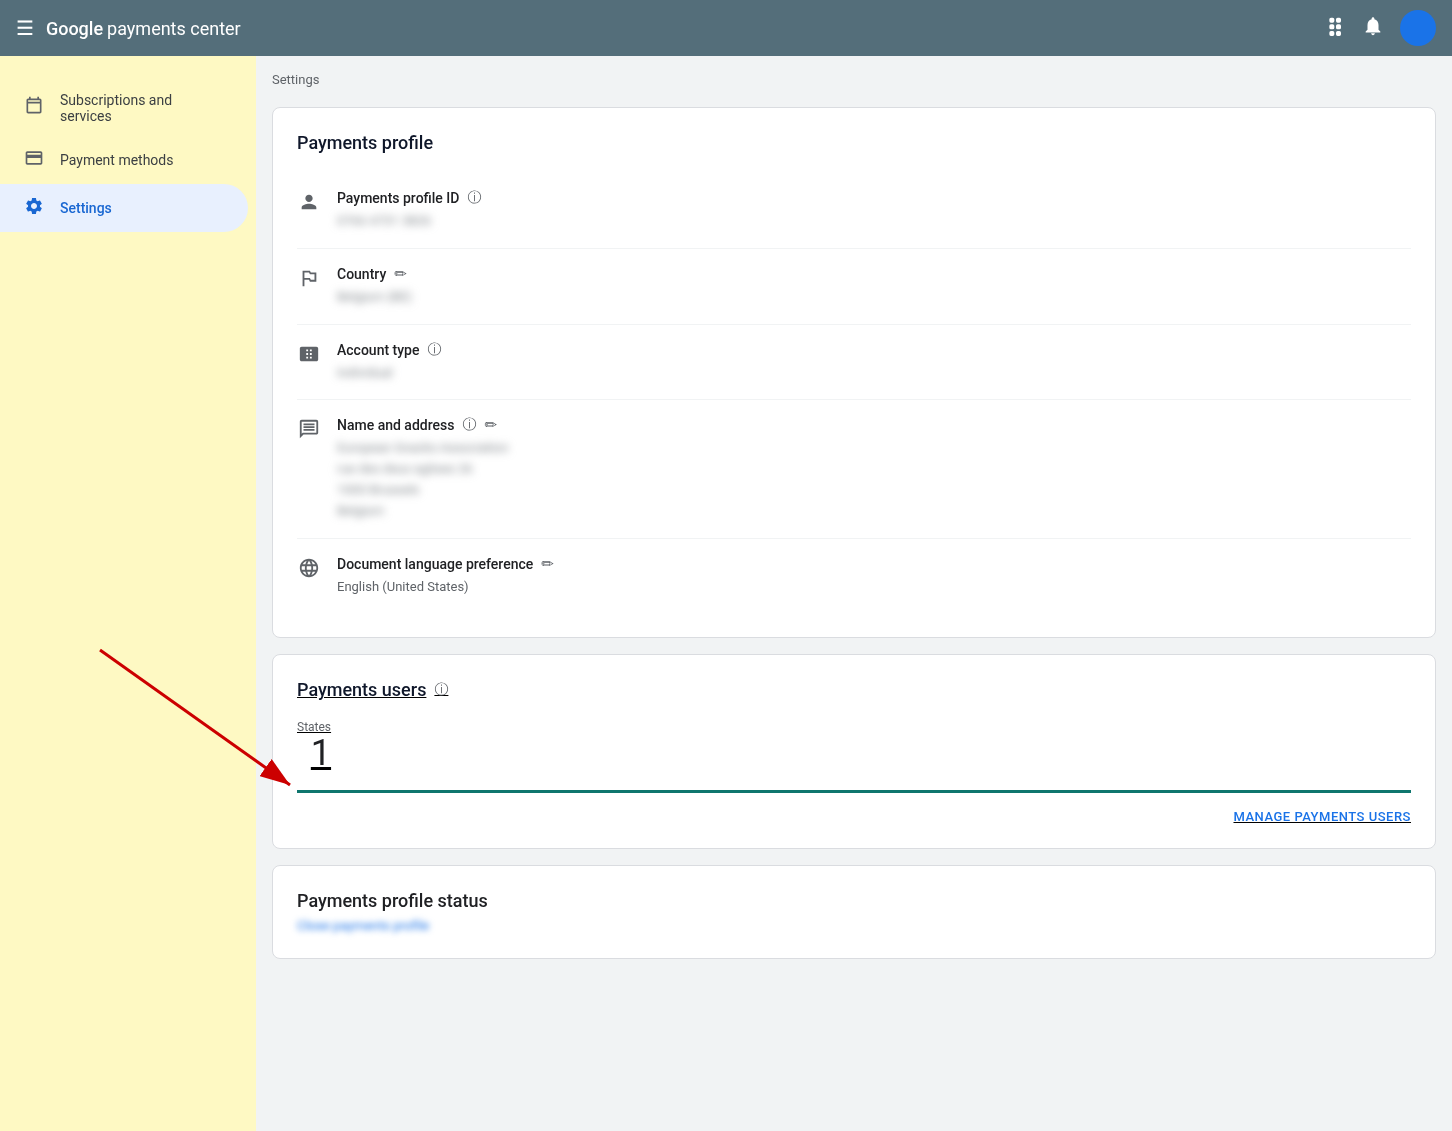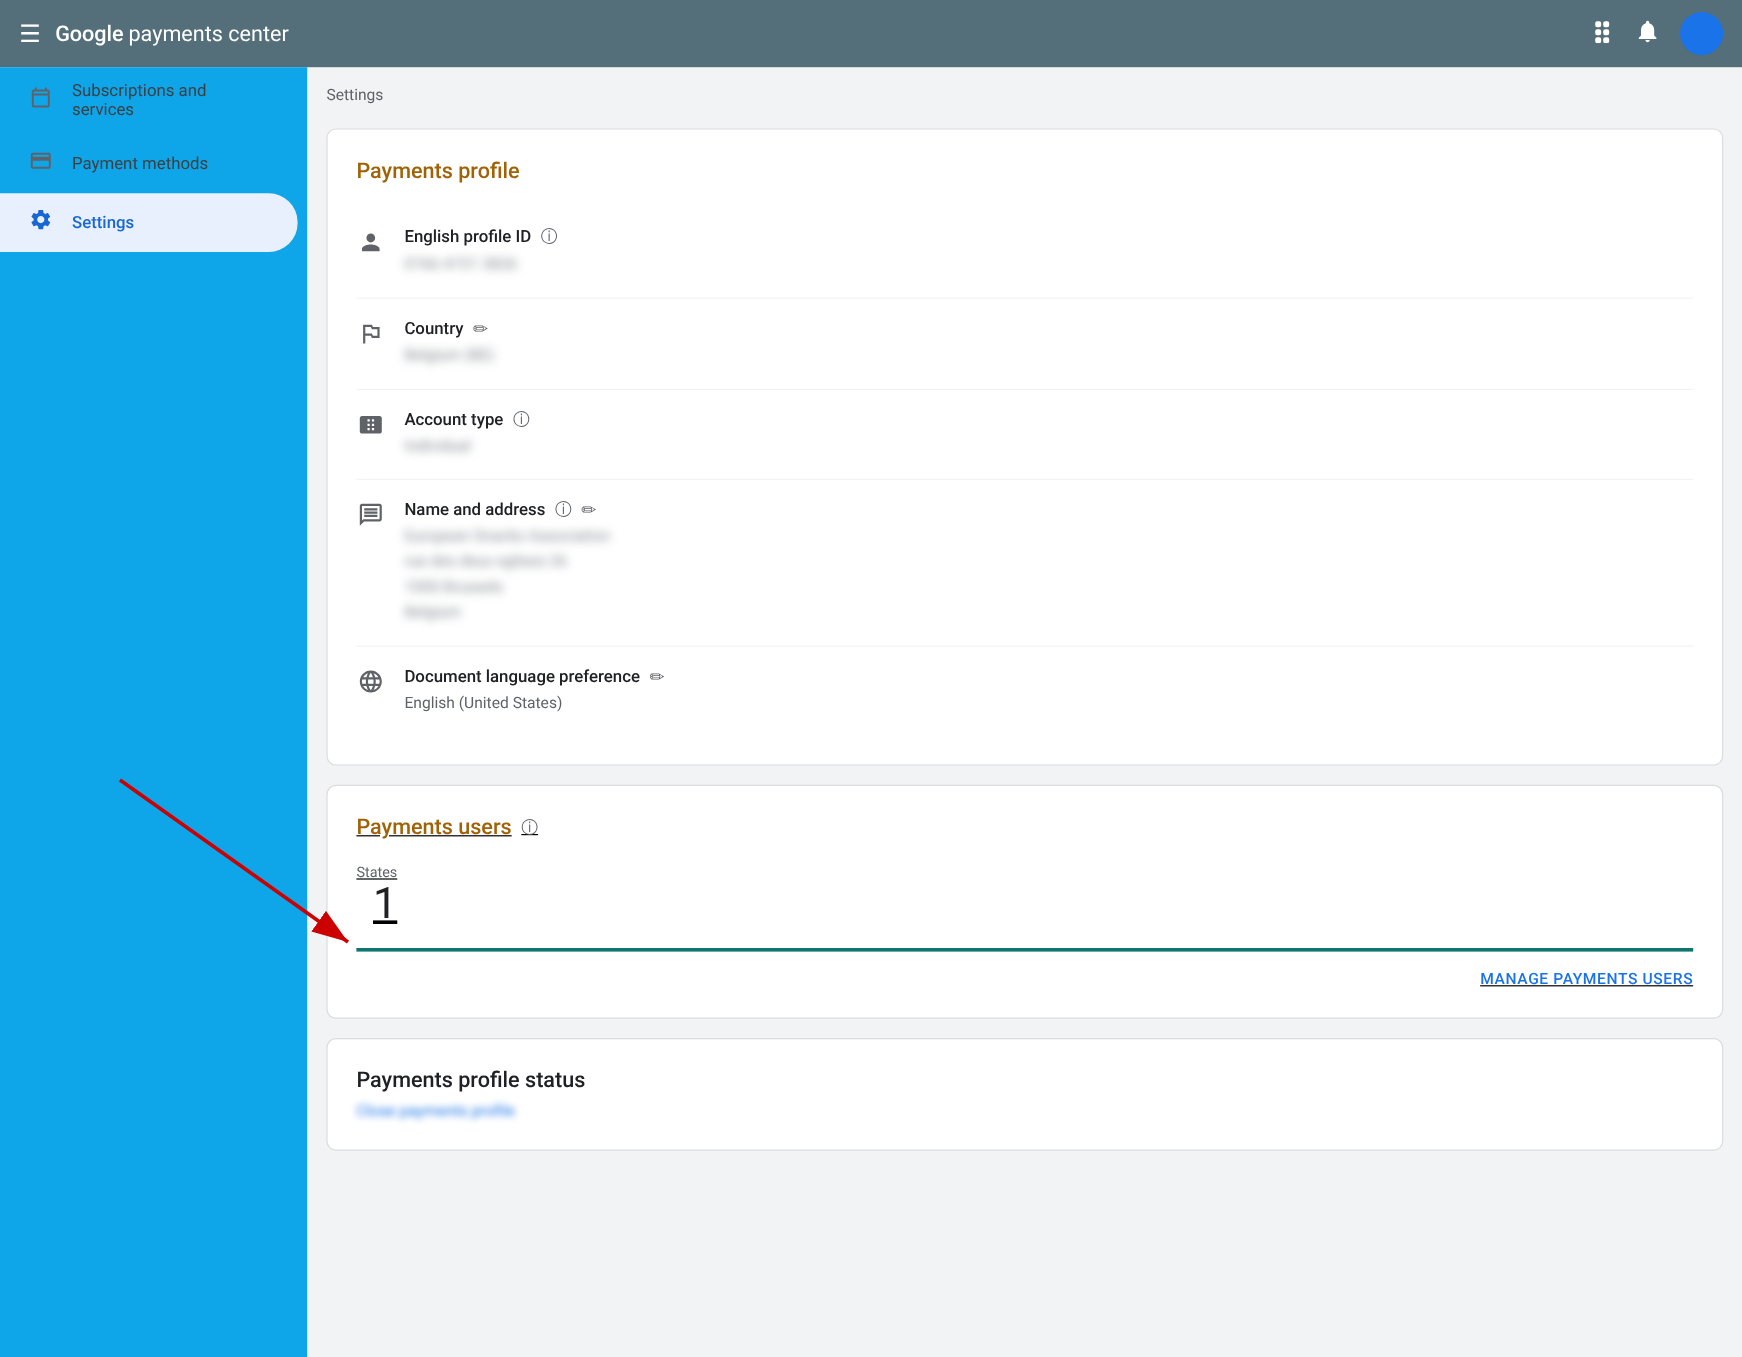--- a/index.html
+++ b/index.html
@@ -55,22 +55,22 @@
 
     
     .layout {
       display: flex;
       min-height: calc(1131px - 56px);
     }
 
     
     .sidebar {
       width: 256px;
-      background: #0ea5e9;
-      padding-top: 0;
+      background: #fef9c3;
+      padding-top: 24px;
       flex-shrink: 0;
     }
     .sidebar-item {
       display: flex;
       align-items: center;
       gap: 16px;
       padding: 12px 24px;
       cursor: pointer;
       font-size: 14px;
       color: #3c4043;
@@ -108,21 +108,21 @@
     .card {
       background: white;
       border-radius: 8px;
       border: 1px solid #dadce0;
       margin-bottom: 16px;
       padding: 24px;
     }
     .card-title {
       font-size: 18px;
       font-weight: 500;
-      color: #a16207;
+      color: #0f172a;
       margin-bottom: 20px;
     }
 
     
     .profile-row {
       display: flex;
       align-items: flex-start;
       gap: 16px;
       padding: 16px 0;
       border-bottom: 1px solid #f1f3f4;
@@ -317,21 +317,21 @@
       <div class="card-title">Payments profile</div>
 
       <div class="profile-row">
         <span class="row-icon">
           <svg width="22" height="22" viewBox="0 0 24 24" fill="#5f6368">
             <path d="M12 12c2.21 0 4-1.79 4-4s-1.79-4-4-4-4 1.79-4 4 1.79 4 4 4zm0 2c-2.67 0-8 1.34-8 4v2h16v-2c0-2.66-5.33-4-8-4z"></path>
           </svg>
         </span>
         <div class="row-content">
           <div class="row-label">
-            <span>English profile ID</span>
+            <span>Payments profile ID</span>
             <span class="info-icon">ⓘ</span>
           </div>
           <div class="row-value">0766 4731 3826</div>
         </div>
       </div>
 
       <div class="profile-row">
         <span class="row-icon">
           <svg width="22" height="22" viewBox="0 0 24 24" fill="#5f6368">
             <path d="M14 6l-1-2H5v17h2v-7h5l1 2h7V6h-6zm4 8h-4l-1-2H7V6h5l1 2h5v6z"></path>

